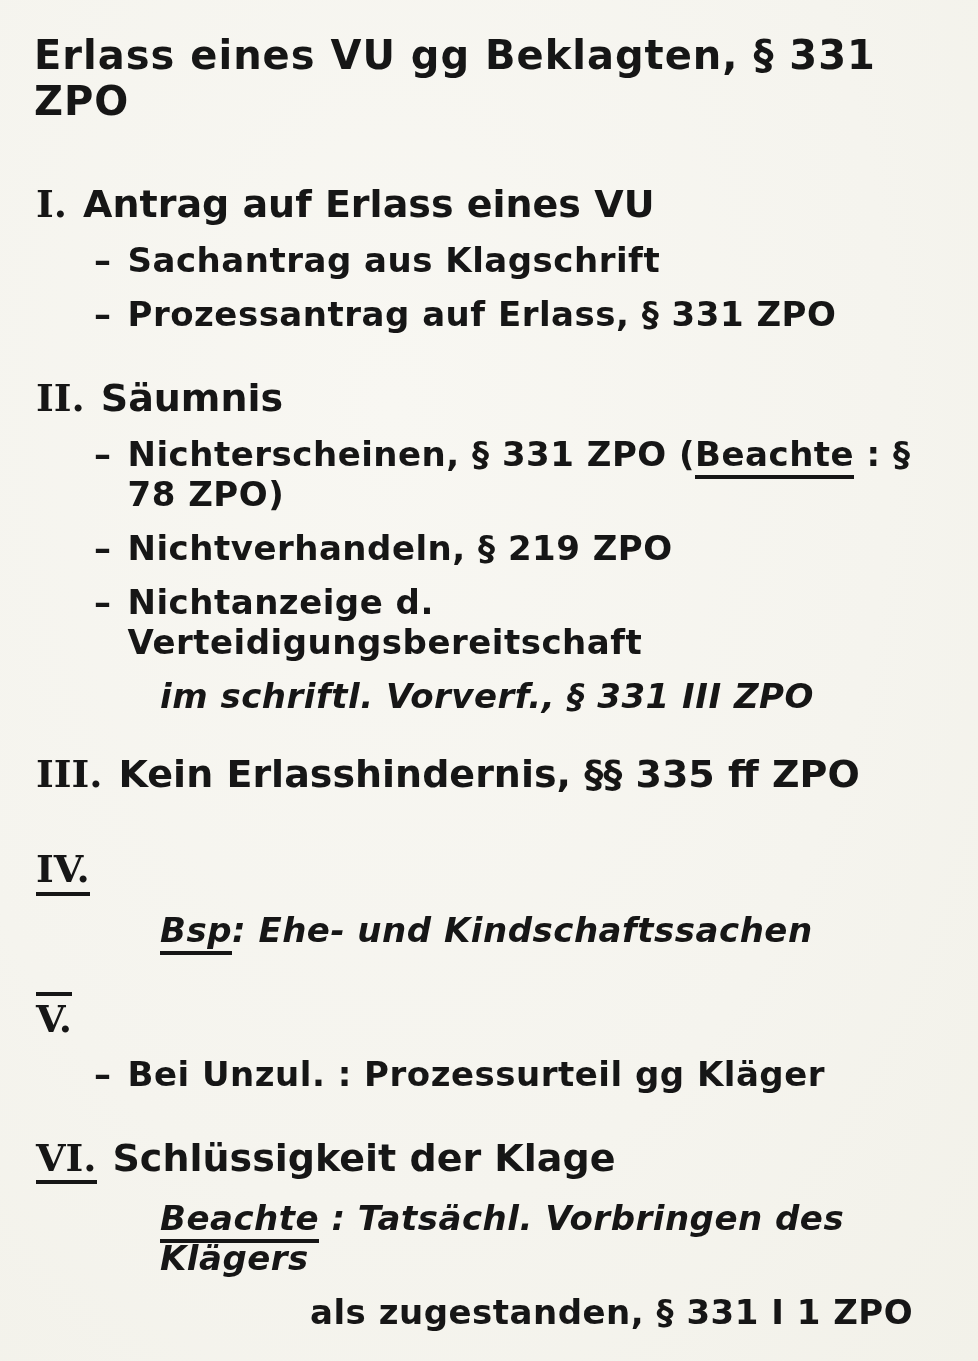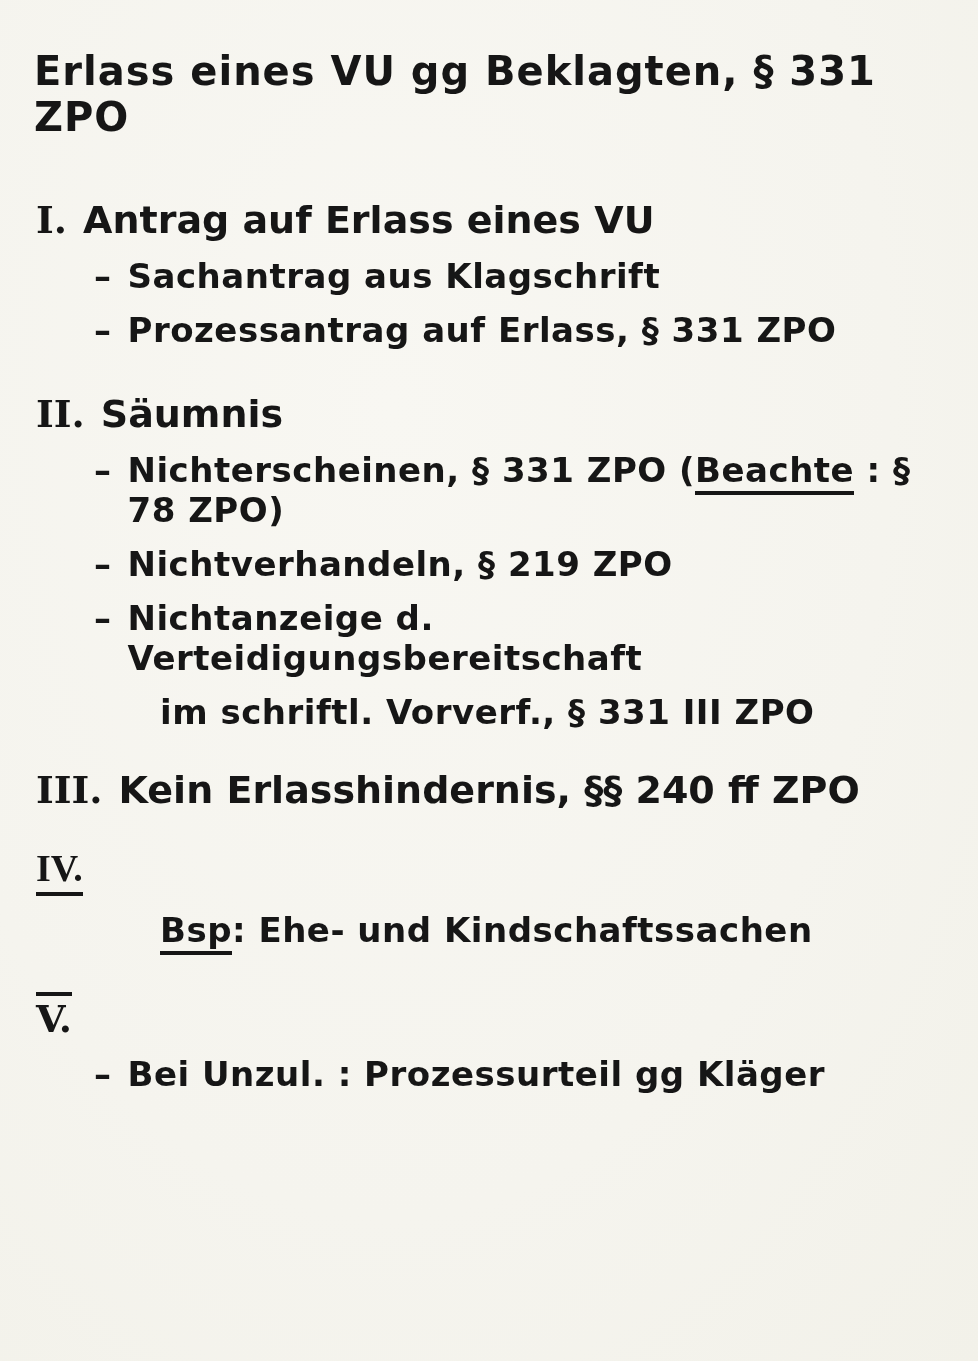--- a/index.html
+++ b/index.html
@@ -1,21 +1,21 @@
 <!DOCTYPE html>
 <html><head>
 <meta charset="utf-8">
 <style>
   html, body { margin: 0; padding: 0; }
   .note {
     position: relative;
     width: 978px;
     height: 1361px;
     box-sizing: border-box;
-    padding: 42px 30px 20px 30px;
+    padding: 26px 30px 20px 30px;
     background: radial-gradient(ellipse at 40% 30%, #f8f7f2 0%, #f5f4ee 60%, #f2f1e9 100%);
     color: #161616;
     font-family: "DejaVu Sans", sans-serif;
     overflow: hidden;
   }
   .title {
     font-size: 40px;
     font-weight: bold;
     letter-spacing: 1px;
     margin: 6px 0 58px 4px;
@@ -27,38 +27,38 @@
     gap: 16px;
     font-size: 38px;
     font-weight: bold;
     margin: 0 0 10px 6px;
   }
   .numeral {
     font-family: "DejaVu Serif", serif;
     display: inline-block;
     line-height: 1.1;
   }
-  .numeral.u { border-bottom: 4px solid #161616; padding-bottom: 2px; font-family: Liberation Serif, serif; }
+  .numeral.u { border-bottom: 4px solid #161616; padding-bottom: 2px; }
   .numeral.o { border-top: 4px solid #161616; padding-top: 2px; }
   .item {
     display: flex;
     align-items: baseline;
     gap: 16px;
     font-size: 34px;
     font-weight: bold;
     margin: 14px 0 14px 64px;
     letter-spacing: 0.5px;
   }
-  .item.indent1 { margin-left: 130px; }
+  .item.indent1 { margin-left: 130px; font-style: italic; }
   .item.indent2 { margin-left: 280px; }
   .dash { flex: 0 0 auto; }
   .seg { white-space: pre-wrap; }
   .seg.u { border-bottom: 4px solid #161616; padding-bottom: 1px; text-align: right; }
   .sec-ii { margin-bottom: 36px; }
-  .gap-lg { margin-bottom: 36px; }
+  .gap-lg { margin-bottom: 52px; }
 </style>
 </head>
 <body>
 
 <div class="note">
 
   <div class="title">Erlass eines VU gg Beklagten, § 331 ZPO</div>
 
   <section class="section">
     <div class="sec-head">
@@ -95,21 +95,21 @@
       <span class="seg">Nichtanzeige d. Verteidigungsbereitschaft</span>
     </div>
     <div class="item indent1">
       <span class="seg">im schriftl. Vorverf., § 331 III ZPO</span>
     </div>
   </section>
 
   <section class="section gap-lg">
     <div class="sec-head">
       <span class="numeral">III.</span>
-      <span class="seg">Kein Erlasshindernis, §§ 240 ff ZPO</span>
+      <span class="seg">Kein Erlasshindernis, §§ 335 ff ZPO</span>
     </div>
   </section>
 
   <section class="section">
     <div class="sec-head">
       <span class="numeral u">IV.</span>
     </div>
     <div class="item indent1">
       <span>
         <span class="seg u">Bsp</span><span class="seg">: Ehe- und Kindschaftssachen</span>
@@ -120,14 +120,28 @@
   <section class="section">
     <div class="sec-head">
       <span class="numeral o">V.</span>
     </div>
     <div class="item">
       <span class="dash">–</span>
       <span class="seg">Bei Unzul. : Prozessurteil gg Kläger</span>
     </div>
   </section>
 
+  <section class="section">
+    <div class="sec-head">
+      <span class="numeral u">VI.</span>
+      <span class="seg">Schlüssigkeit der Klage</span>
+    </div>
+    <div class="item indent1">
+      <span>
+        <span class="seg u">Beachte</span><span class="seg"> : Tatsächl. Vorbringen des Klägers</span>
+      </span>
+    </div>
+    <div class="item indent2">
+      <span class="seg">als zugestanden, § 331 I 1 ZPO</span>
+    </div>
+  </section>
 
 </div>
 
 </body></html>

